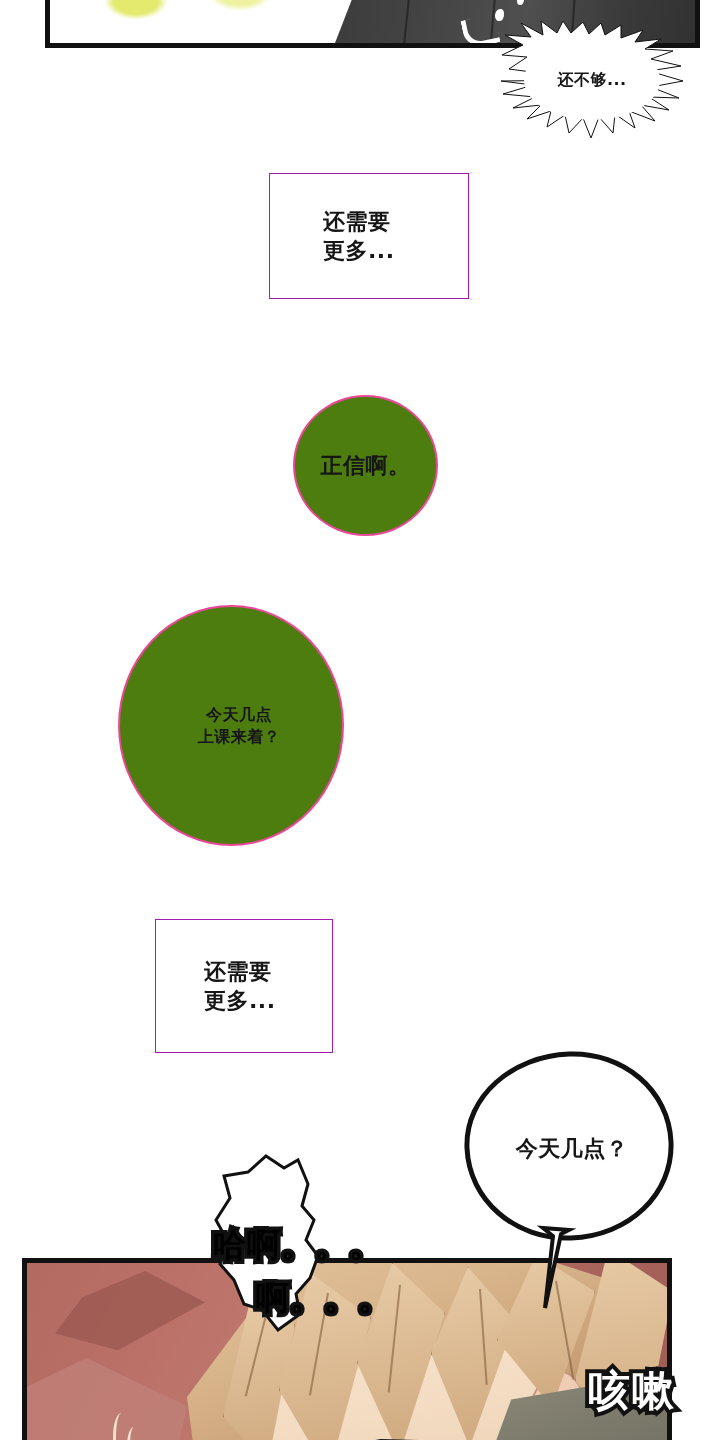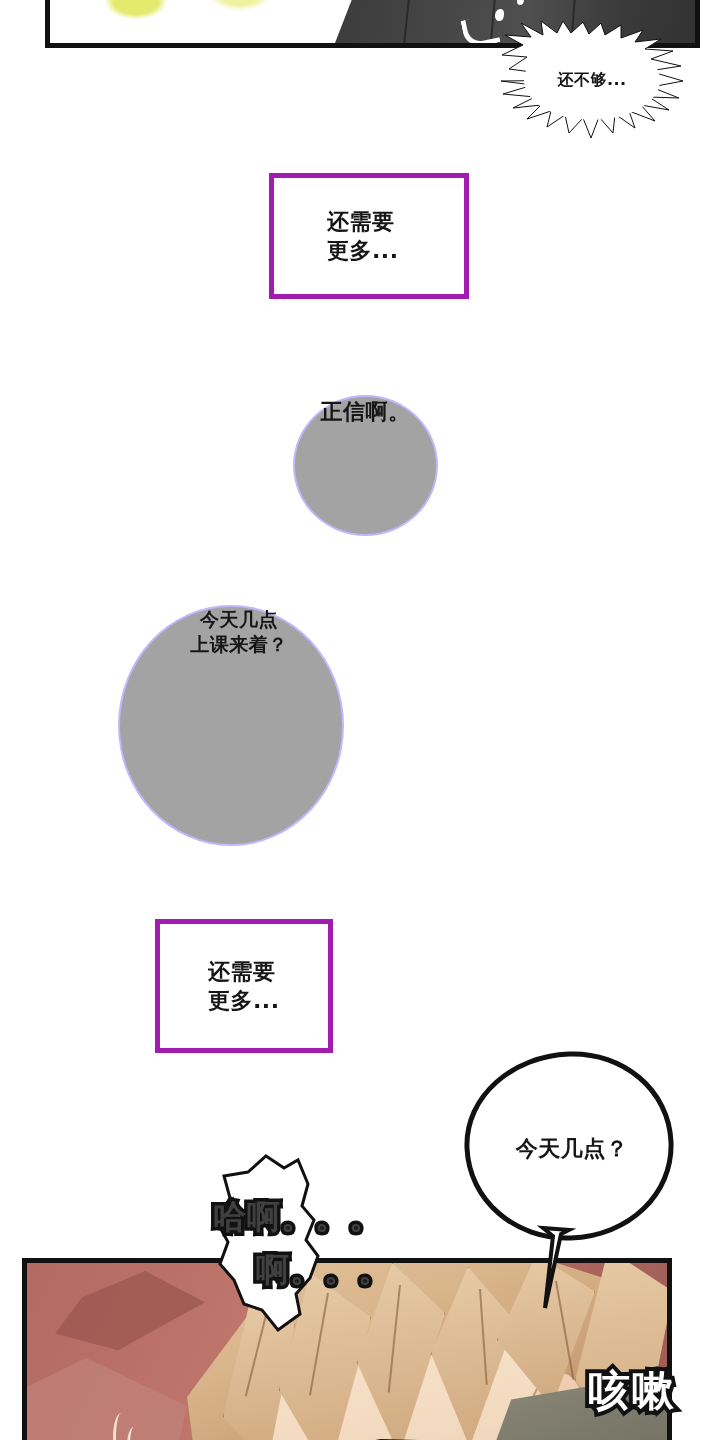--- a/index.html
+++ b/index.html
@@ -210,21 +210,21 @@
     display: flex;
     align-items: center;
     justify-content: center;
     font-size: 16px;
   }
 
   
   .box-bubble {
     position: absolute;
     box-sizing: border-box;
-    border: 5px solid #a21caf;
+    border: 1px solid #a21caf;
     background: #ffffff;
     display: flex;
     align-items: center;
     justify-content: flex-start;
   }
   #box-bubble-1 {
     left: 269px;
     top: 173px;
     width: 200px;
     height: 126px;
@@ -239,40 +239,41 @@
   }
   .box-bubble .bubble-text {
     text-align: left;
     font-size: 22px;
   }
 
   
   .round-bubble {
     position: absolute;
     box-sizing: border-box;
-    border: 2px solid #c4b5fd;
-    background: #a3a3a3;
+    border: 2px solid #ec4899;
+    background: #4d7c0f;
     border-radius: 50%;
     display: flex;
+    align-items: center;
     justify-content: center;
   }
   #round-bubble-1 {
     left: 293px;
     top: 395px;
     width: 145px;
     height: 141px;
   }
   #round-bubble-1 .bubble-text { font-size: 22px; }
   #round-bubble-2 {
     left: 118px;
     top: 605px;
     width: 226px;
     height: 241px;
   }
-  #round-bubble-2 .bubble-text { font-size: 19px; margin-left: 16px; }
+  #round-bubble-2 .bubble-text { font-size: 16px; margin-left: 16px; }
 
   
   #tailed-bubble {
     position: absolute;
     left: 457px;
     top: 1050px;
     width: 230px;
     height: 262px;
     z-index: 7;
   }
@@ -291,25 +292,26 @@
     left: 214px;
     top: 1154px;
     width: 150px;
     height: 180px;
     z-index: 8;
   }
   #breath-fx svg { display: block; }
   .sfx-text {
     position: absolute;
     font-weight: 900;
-    color: #404040;
+    color: #000000;
     -webkit-text-stroke: 7px #111111;
     paint-order: stroke fill;
     letter-spacing: 1px;
     white-space: nowrap;
+    margin-top: 28px;
   }
   #sfx-haa {
     left: 213px;
     top: 1195px;
     font-size: 33px;
     z-index: 9;
   }
   #sfx-aa {
     left: 256px;
     top: 1248px;

